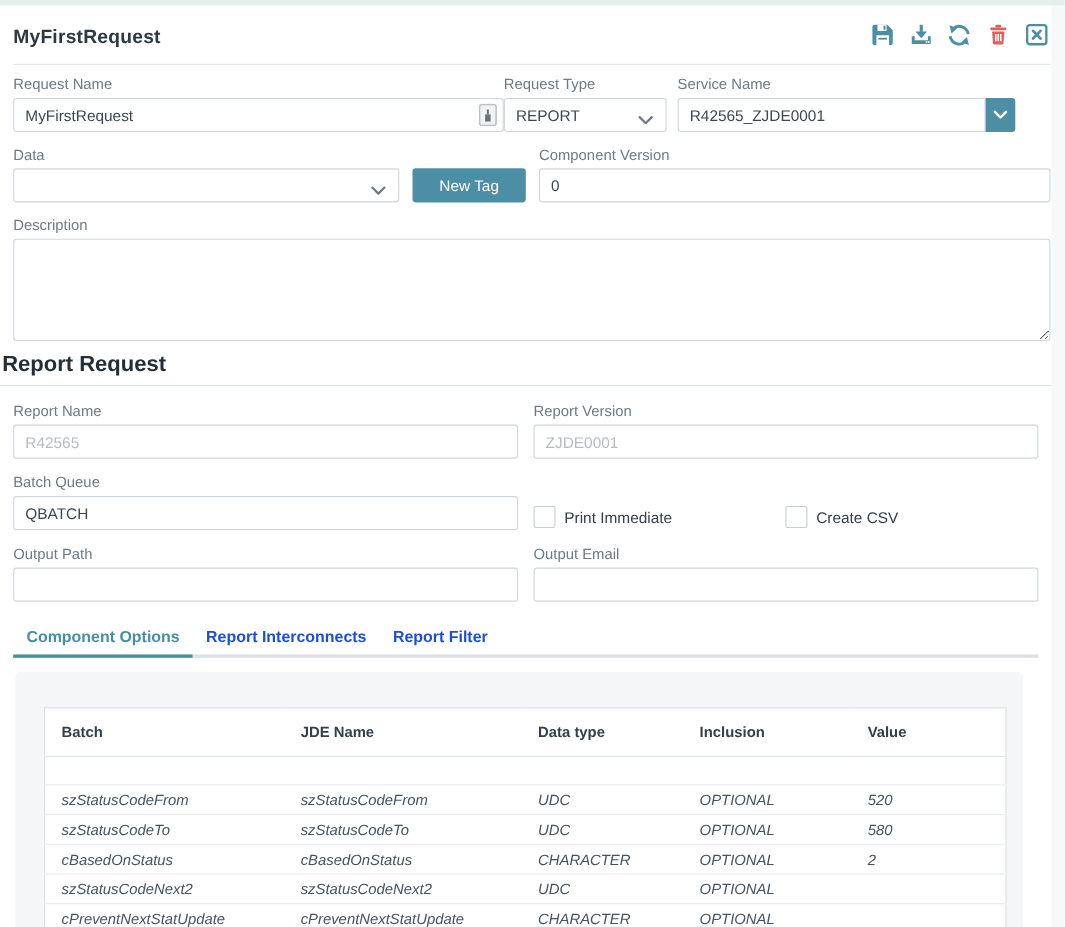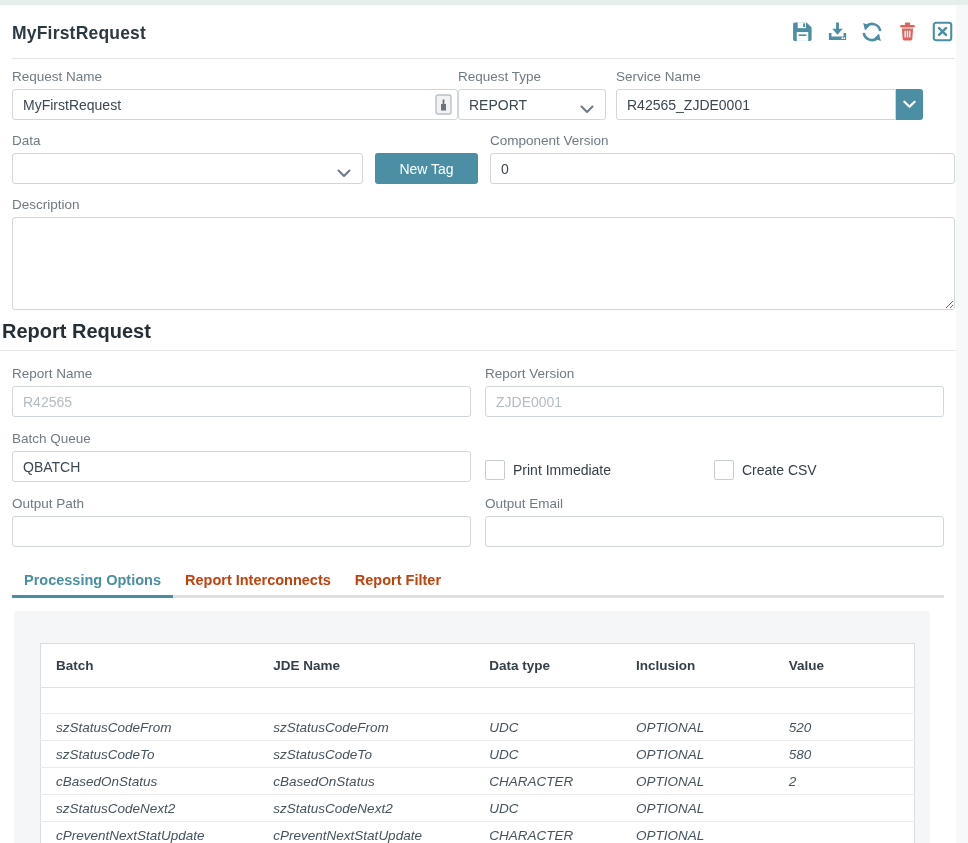--- a/index.html
+++ b/index.html
@@ -57,21 +57,21 @@
 
   .report-grid { display:grid; grid-template-columns:459px 459px; column-gap:14px; row-gap:14px; margin-top:15px; width:932px; }
   .cb-row { display:flex; align-items:center; margin-top:26px; }
   .cb-group { display:flex; align-items:center; }
   .cb-group.first { width:229px; }
   .checkbox { width:20px; height:20px; border:1px solid #c6cdd4; border-radius:2px; background:#fff; flex:0 0 auto; cursor:pointer; }
   .cb-label { margin-left:8px; font-size:14px; color:#333f49; }
 
   
   .tabs { display:flex; margin-top:19px; border-bottom:3px solid #dcdfe3; width:932px; }
-  .tab { padding:6px 12px 7px; margin-bottom:-3px; font-size:14.5px; font-weight:600; color:#c2410c; cursor:pointer; white-space:nowrap; }
+  .tab { padding:6px 12px 7px; margin-bottom:-3px; font-size:14.5px; font-weight:600; color:#1d4ed8; cursor:pointer; white-space:nowrap; }
   .tab.active { color:#4a8ea3; border-bottom:3px solid #4a8ea3; }
   .tab + .tab { margin-left:0; }
 
   
   .tab-panel { margin:13px 0 0 2px; width:916px; height:300px; background:#f4f6f7; border-radius:4px; }
   .table-wrap { padding:32px 0 0 26px; }
   table.po-table { width:875px; border-collapse:collapse; background:#fff; border:1px solid #d9dee3; font-size:13.5px; }
   .po-table th { text-align:left; font-weight:700; color:#333f49; height:44px; padding:0 0 0 15px; border-bottom:1px solid #dfe3e7; }
   .po-table td { height:27px; padding:0 0 0 15px; color:#45535e; border-bottom:1px solid #e9ecef;font-style:italic; }
   .po-table tr.filter-row td { height:26px; }
@@ -243,21 +243,21 @@
         <label class="flabel">Output Path</label>
         <input class="tinput" type="text" value="" style="">
       </div>
       <div>
         <label class="flabel">Output Email</label>
         <input class="tinput" type="text" value="" style="">
       </div>
     </div>
 
     <div class="tabs">
-      <div class="tab active">Processing Options</div>
+      <div class="tab active">Component Options</div>
       <div class="tab">Report Interconnects</div>
       <div class="tab">Report Filter</div>
     </div>
 
     <div class="tab-panel">
       <div class="table-wrap">
         <table class="po-table">
           <colgroup>
             <col style="width:218px">
               <col style="width:216px">

